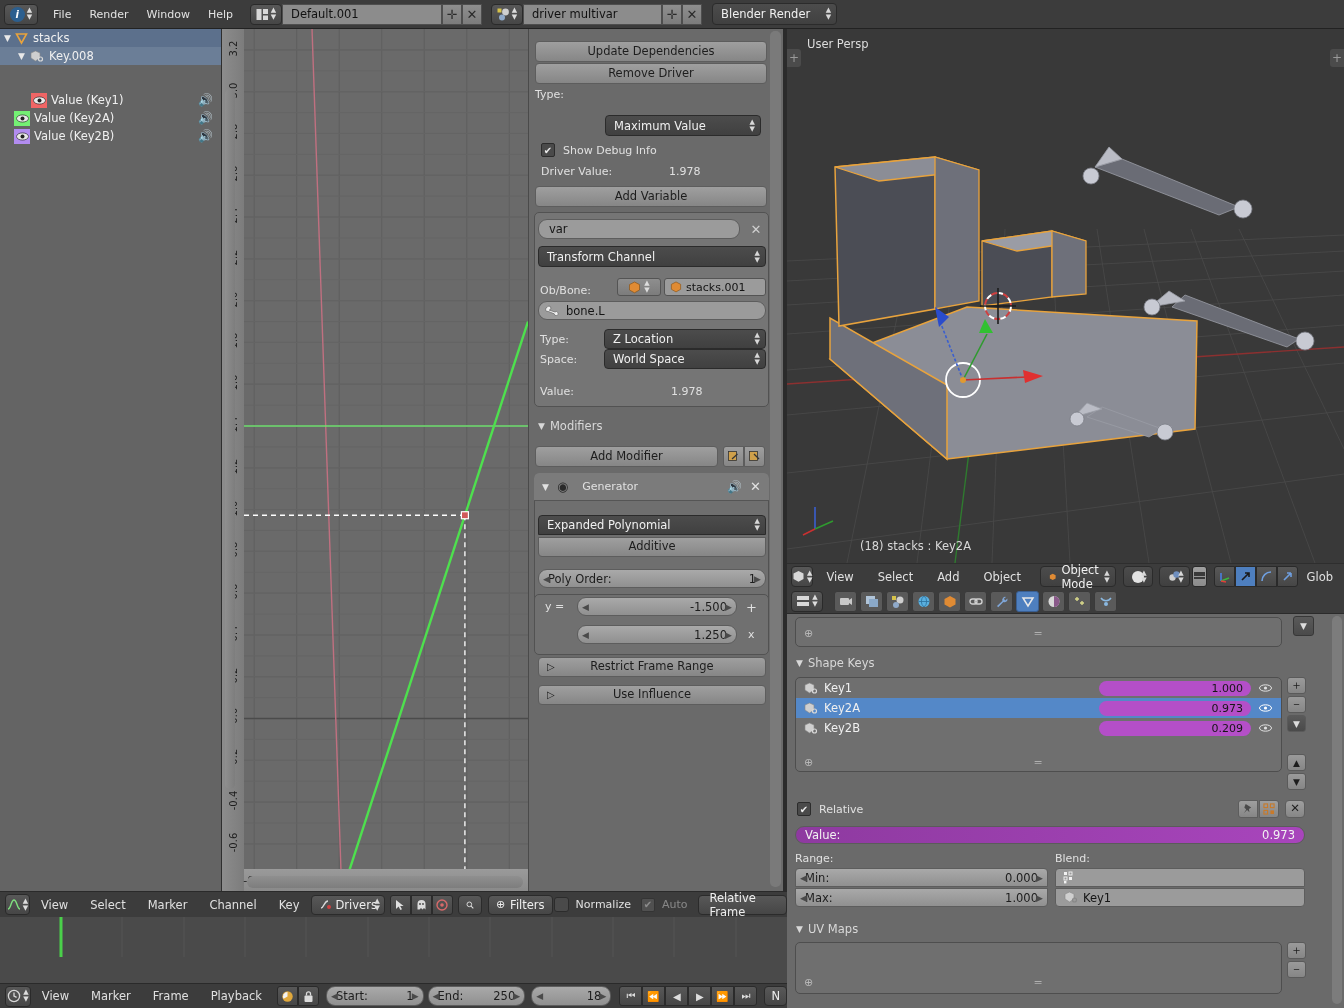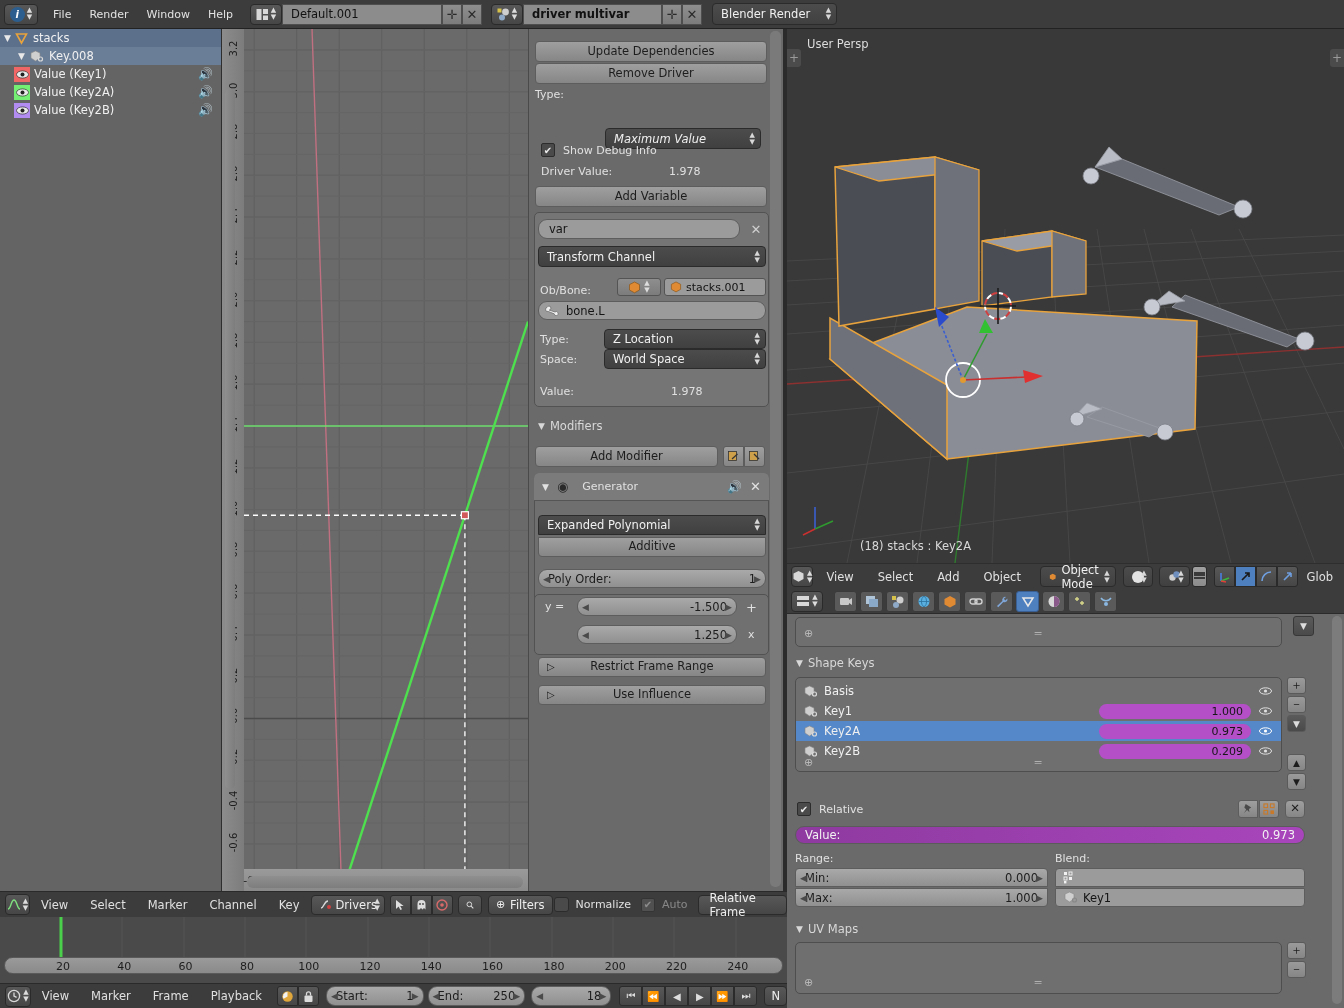--- a/index.html
+++ b/index.html
@@ -149,21 +149,21 @@
     </div>
     <div style="display:flex;align-items:center;margin-left:9px;">
       <div class="scene-ico">
         <svg width="13" height="13" viewBox="0 0 13 13">
             <rect x="0.5" y="0.5" width="4" height="4" fill="#d6c24a"></rect>
             <circle cx="8.5" cy="4" r="3.4" fill="#cfcfcf"></circle>
             <circle cx="5" cy="9.5" r="3" fill="#8fa9c9"></circle>
           </svg>
         <span class="updown">▲<br>▼</span>
       </div>
-      <div class="fieldbox" style="width:139px;font-weight:bold;">driver multivar</div>
+      <div class="fieldbox" style="width:139px;">driver multivar</div>
       <div class="sqbtn">✛</div>
       <div class="sqbtn">✕</div>
     </div>
     <div class="sel" style="margin-left:10px;width:125px;height:22px;">
       <span>Blender Render</span>
       <span class="sp">▲<br>▼</span>
     </div>
   </div>
 
   <div id="outliner">
@@ -175,21 +175,21 @@
       <span>stacks</span>
     </div>
     <div class="out-row sel1" style="background:#6b7e97;padding-left:18px;">
       <span style="color:#e8e8e8;font-size:9px;margin-right:4px;">▼</span>
       <svg width="15" height="13" viewBox="0 0 15 13" style="margin-right:5px;">
         <path d="M2 3 L6.5 1 L11 3 L11 8 L6.5 11 L2 8 Z" fill="#cfcfcf" stroke="#888" stroke-width="0.6"></path>
         <circle cx="11.5" cy="9" r="2" fill="none" stroke="#d8d8d8" stroke-width="1.2"></circle>
       </svg>
       <span>Key.008</span>
     </div>
-    <div class="out-row" style="padding-left:14px;">
+    <div class="out-row" style="padding-left:31px;margin-top:26px;">
       <span class="eyebox" style="background:#f06565;">
         <svg width="13" height="9" viewBox="0 0 13 9">
             <ellipse cx="6.5" cy="4.5" rx="6" ry="3.6" fill="#e8e8e8" stroke="#333" stroke-width="0.7"></ellipse>
             <circle cx="6.5" cy="4.5" r="2" fill="#222"></circle>
           </svg>
       </span>
       <span>Value (Key1)</span>
       <span class="spk">🔊</span>
     </div>
     <div class="out-row" style="padding-left:14px;">
@@ -326,21 +326,21 @@
       </div>
     <div style="position:absolute;left:3px;top:60px;width:10px;height:700px;border-radius:5px;background:linear-gradient(to right,#8f8f8f,#7d7d7d);"></div>
     <div style="position:absolute;left:25px;bottom:3px;width:276px;height:12px;border-radius:6px;background:linear-gradient(to bottom,#8f8f8f,#7d7d7d);"></div>
   </div>
 
   <div id="drvpanel">
     <div class="btn" style="position:absolute;left:6px;top:12px;width:232px;height:21px;">Update Dependencies</div>
     <div class="btn" style="position:absolute;left:6px;top:34px;width:232px;height:21px;">Remove Driver</div>
 
     <div style="position:absolute;left:6px;top:59px;width:60px;">Type:</div>
-    <div class="sel" style="position:absolute;left:76px;top:99px;width:156px;height:21px;font-style:italic;">
+    <div class="sel" style="position:absolute;left:76px;top:86px;width:156px;height:21px;">
       <span>Maximum Value</span>
       <span class="sp">▲<br>▼</span>
     </div>
 
     <div style="position:absolute;left:12px;top:114px;display:flex;align-items:center;gap:8px;">
       <span class="chk" style="background:#4a4a4a;width:14px;height:14px;">✔</span>
       <span>Show Debug Info</span>
     </div>
     <div style="position:absolute;left:12px;top:136px;">Driver Value:</div>
     <div style="position:absolute;left:140px;top:136px;">1.978</div>
@@ -684,33 +684,20 @@
       <span style="position:absolute;left:8px;top:9px;color:#b8b8b8;font-size:11px;">⊕</span>
       <span style="position:absolute;left:50%;top:9px;transform:translateX(-50%);color:#b0b0b0;font-size:11px;letter-spacing:1px;">═</span>
     </div>
     <div style="position:absolute;right:30px;top:52px;width:21px;height:20px;background:linear-gradient(to bottom,#5a5a5a,#4a4a4a);border:1px solid #373737;border-radius:3px;display:flex;align-items:center;justify-content:center;color:#ddd;font-size:9px;">▼</div>
 
     <div class="panelhdr" style="position:absolute;left:9px;top:92px;">
       <span style="font-size:9px;">▼</span>
       <span>Shape Keys</span>
     </div>
     <div class="listbox" style="position:absolute;left:8px;top:113px;width:487px;height:95px;">
-      <div class="sk-row" style="margin-top:3px;">
-        <svg width="15" height="13" viewBox="0 0 15 13" style="margin-right:6px;">
-            <path d="M2 3 L6.5 1 L11 3 L11 8 L6.5 11 L2 8 Z" fill="#cfcfcf" stroke="#888" stroke-width="0.6"></path>
-            <circle cx="11.5" cy="9" r="2" fill="none" stroke="#d8d8d8" stroke-width="1.2"></circle>
-          </svg>
-        <span>Basis</span>
-        <span class="eye2" style="margin-left:auto;">
-          <svg width="13" height="8" viewBox="0 0 13 8">
-              <ellipse cx="6.5" cy="4" rx="6" ry="3.2" fill="none" stroke="#e0e0e0" stroke-width="1"></ellipse>
-              <circle cx="6.5" cy="4" r="1.6" fill="#e0e0e0"></circle>
-            </svg>
-        </span>
-      </div>
       <div class="sk-row">
         <svg width="15" height="13" viewBox="0 0 15 13" style="margin-right:6px;">
             <path d="M2 3 L6.5 1 L11 3 L11 8 L6.5 11 L2 8 Z" fill="#cfcfcf" stroke="#888" stroke-width="0.6"></path>
             <circle cx="11.5" cy="9" r="2" fill="none" stroke="#d8d8d8" stroke-width="1.2"></circle>
           </svg>
         <span>Key1</span>
         <span class="sk-slider">1.000</span>
         <span class="eye2">
           <svg width="13" height="8" viewBox="0 0 13 8">
               <ellipse cx="6.5" cy="4" rx="6" ry="3.2" fill="none" stroke="#e0e0e0" stroke-width="1"></ellipse>
@@ -910,34 +897,20 @@
           <line x1="429" y1="0" x2="429" y2="40"></line>
             <line x1="490" y1="0" x2="490" y2="40"></line>
           <line x1="552" y1="0" x2="552" y2="40"></line>
             <line x1="613" y1="0" x2="613" y2="40"></line>
           <line x1="674" y1="0" x2="674" y2="40"></line>
             <line x1="736" y1="0" x2="736" y2="40"></line>
         </g>
         <line x1="61" y1="0" x2="61" y2="40" stroke="#4ad04a" stroke-width="3"></line>
       </svg>
     </div>
-    <div id="tlscale">
-        <div class="tltick" style="left: 51px;">20</div>
-        <div class="tltick" style="left: 112.3px;">40</div>
-        <div class="tltick" style="left: 173.6px;">60</div>
-        <div class="tltick" style="left: 234.9px;">80</div>
-        <div class="tltick" style="left: 293.2px;">100</div>
-        <div class="tltick" style="left: 354.5px;">120</div>
-        <div class="tltick" style="left: 415.8px;">140</div>
-        <div class="tltick" style="left: 477.1px;">160</div>
-        <div class="tltick" style="left: 538.4px;">180</div>
-        <div class="tltick" style="left: 599.7px;">200</div>
-        <div class="tltick" style="left: 661px;">220</div>
-        <div class="tltick" style="left: 722.3px;">240</div>
-      </div>
   </div>
 
   <div id="tlhdr">
     <div style="width:32px;height:21px;margin-left:5px;background:linear-gradient(to bottom,#585858,#464646);border:1px solid #2a2a2a;border-radius:4px;display:flex;align-items:center;justify-content:center;gap:2px;">
       <svg width="14" height="14" viewBox="0 0 14 14">
           <circle cx="7" cy="7" r="5.6" fill="none" stroke="#d8d8d8" stroke-width="1.3"></circle>
           <path d="M7 3.6 L7 7 L9.6 8.4" stroke="#d8d8d8" stroke-width="1.3" fill="none"></path>
         </svg>
       <span class="updown">▲<br>▼</span>
     </div>

